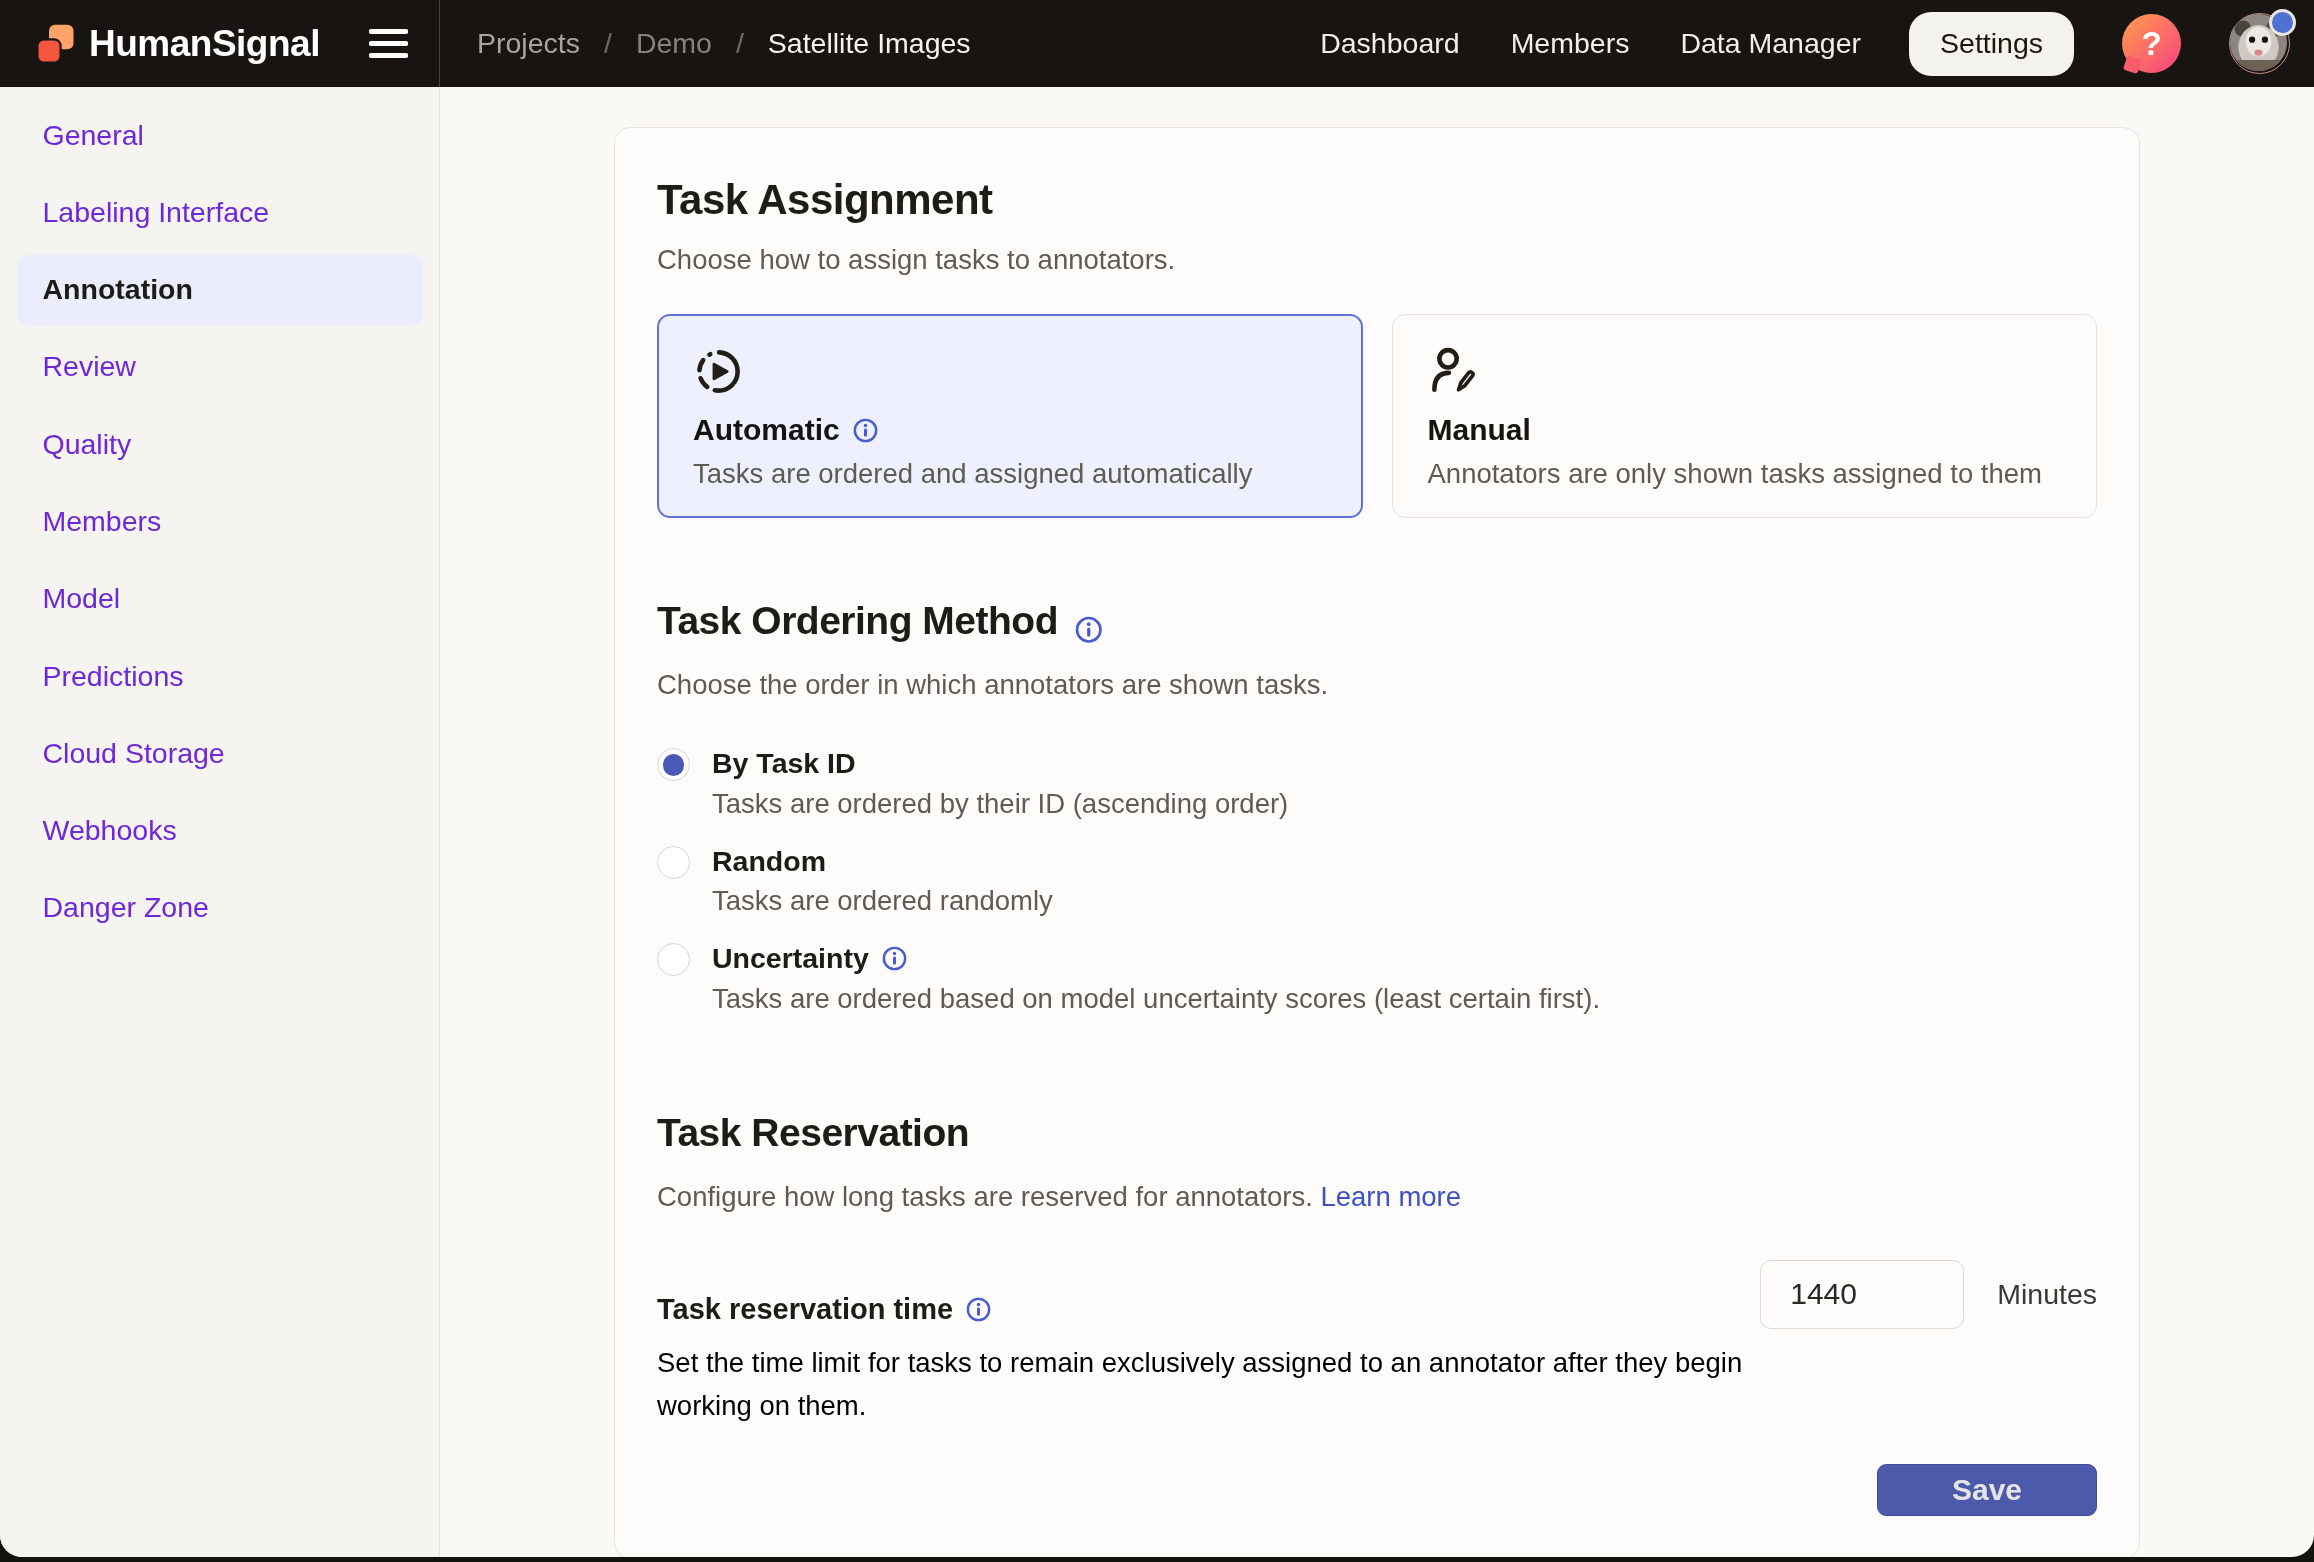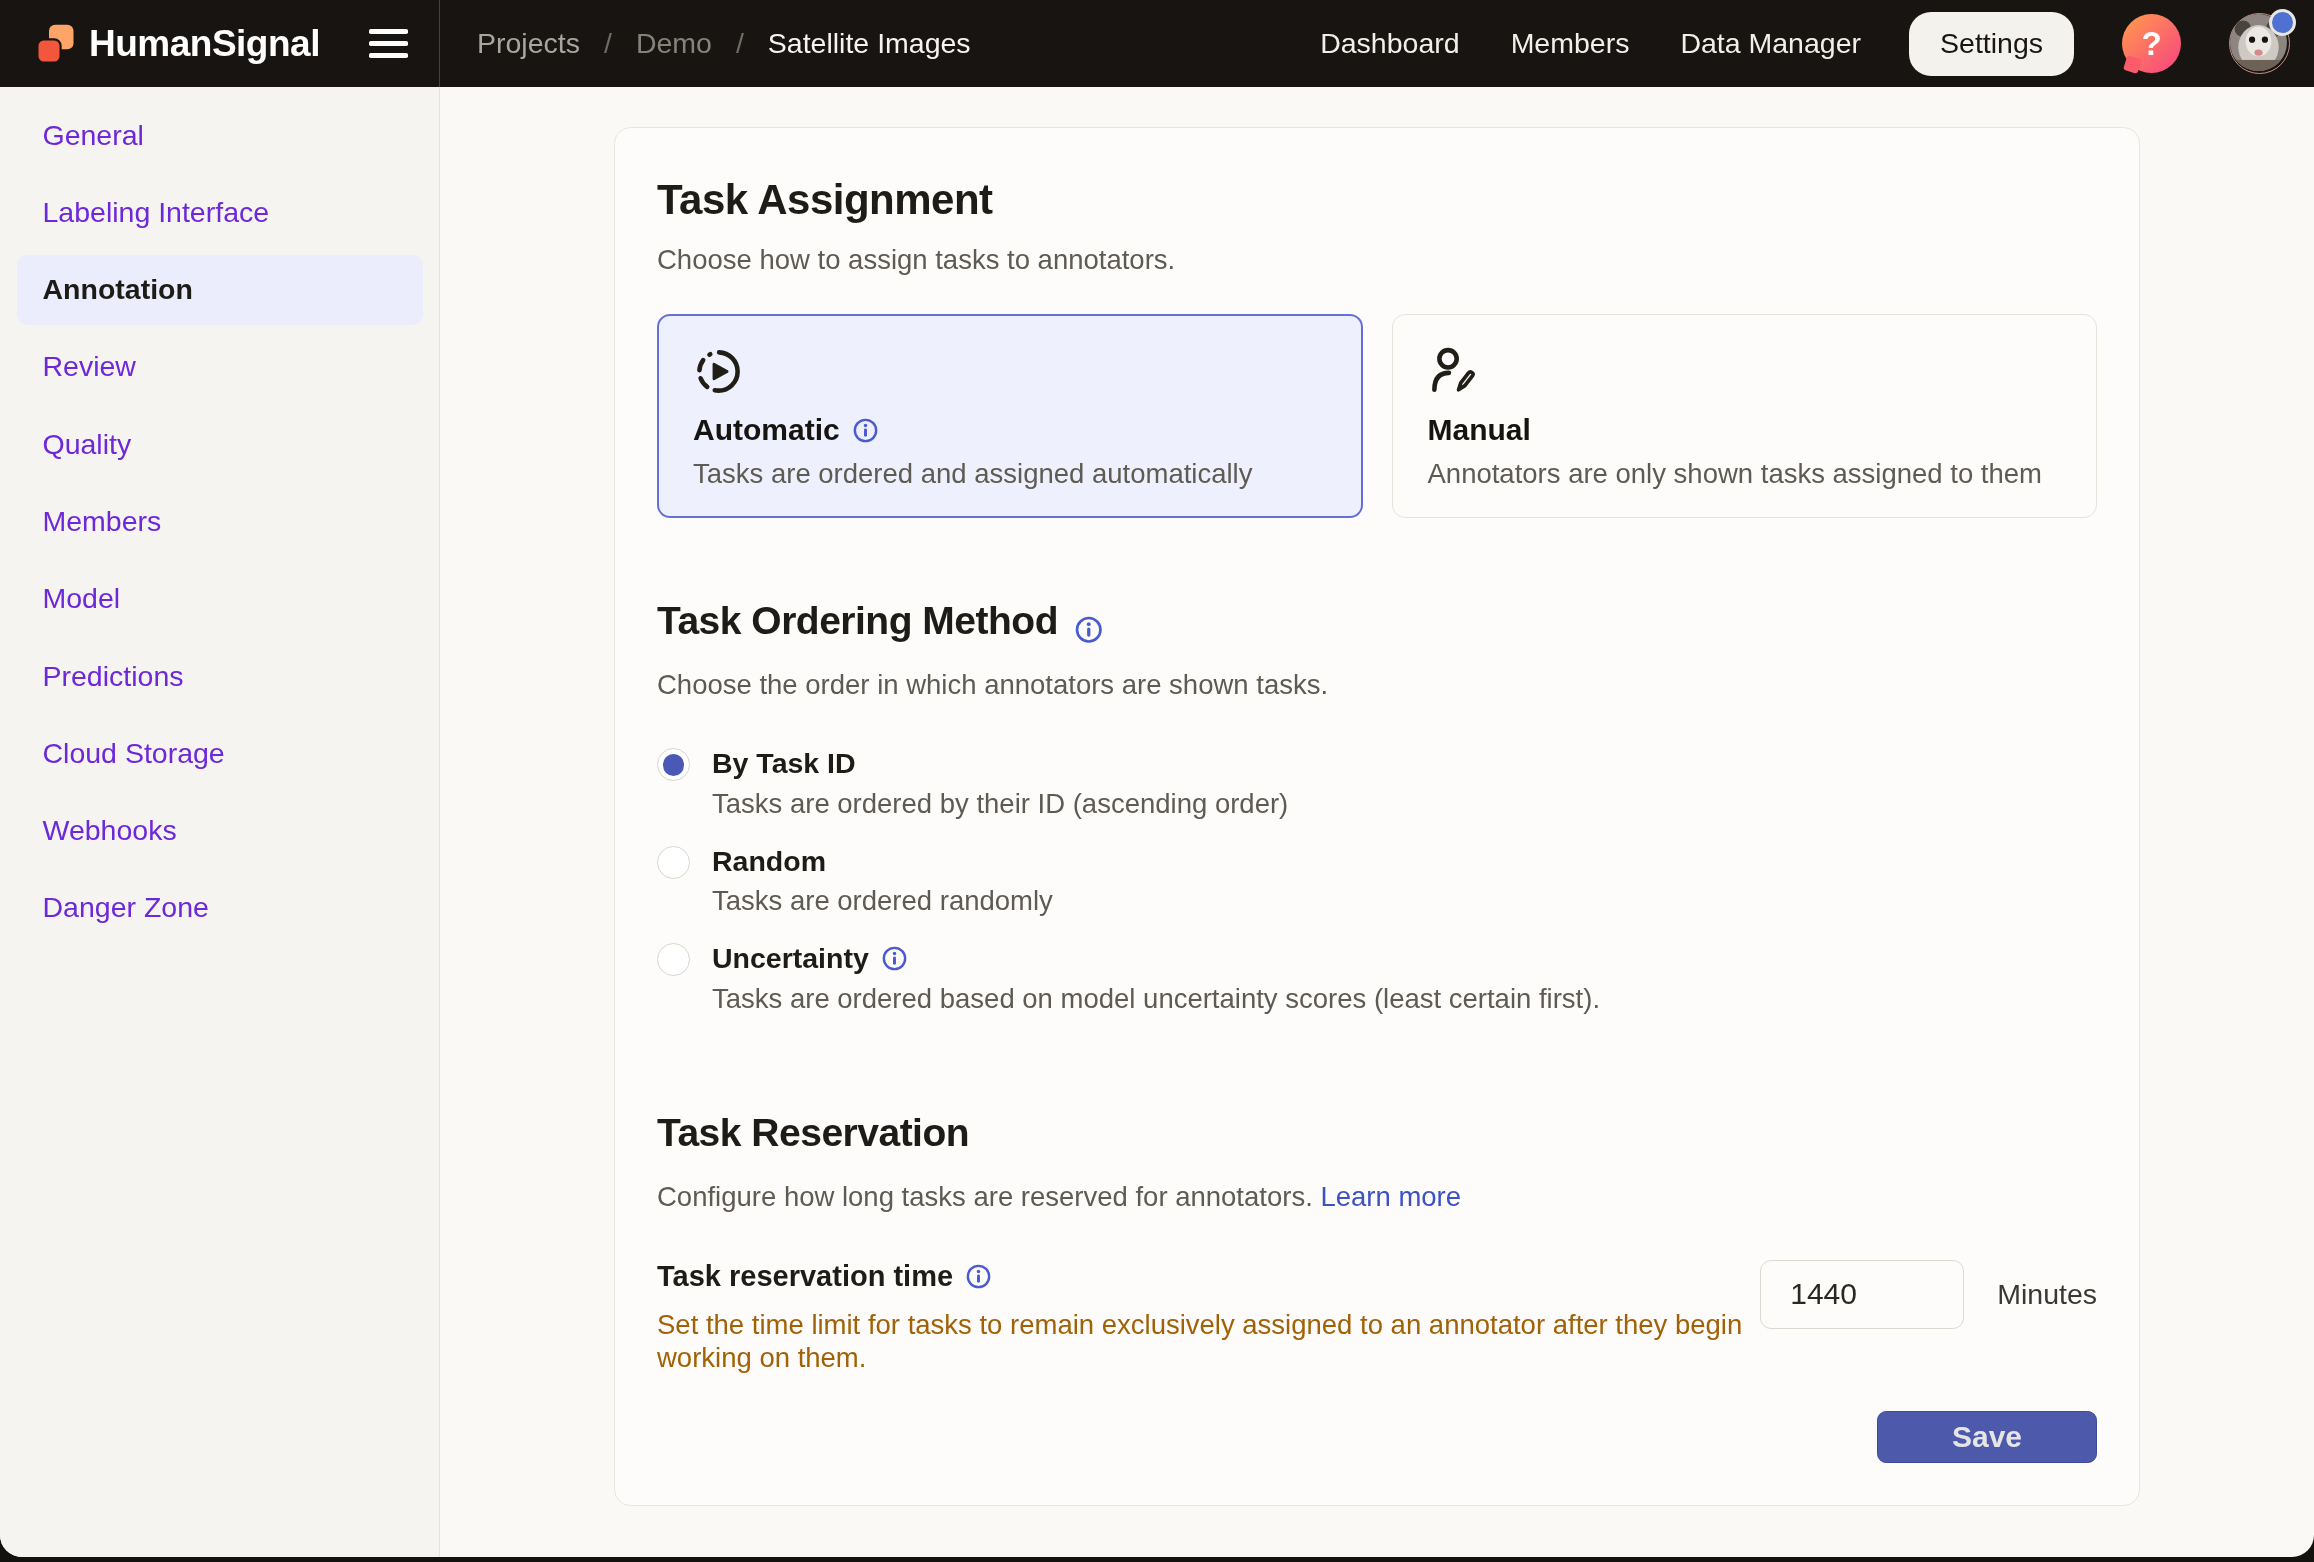--- a/index.html
+++ b/index.html
@@ -121,22 +121,22 @@
     border:1.8px solid #d8d5cd; border-radius:50%;
     background:#fff; position:relative;
   }
   .radio.checked::after { content:""; position:absolute; inset:4.6px; border-radius:50%; background:#4a59b5; }
   .radio-label { font-size:28.5px; font-weight:700; color:#1e1c16; line-height:35px; display:flex; align-items:center; gap:13px; }
   .radio-desc { grid-column:2; margin-top:5.5px; font-size:27.5px; color:#5e5b53; line-height:33px; }
 
   
   .field-row { display:flex; align-items:flex-start; margin-top:46px; }
   .field-info { flex:1; max-width:1093px; }
-  .field-label { font-size:29px; font-weight:700; color:#1e1c16; display:flex; align-items:center; gap:13px; }
-  .field-desc { margin-top:14.7px; font-size:27.5px; color:#a16207; line-height:33px; }
+  .field-label { font-size:29px; font-weight:700; color:#1e1c16; display:flex; align-items:center; gap:13px;margin-top:33px; }
+  .field-desc { margin-top:14.7px; font-size:27.5px; color:#000000; line-height:43px; }
   .field-control { margin-left:auto; display:flex; align-items:center; }
   .minutes-input {
     width:204px; height:69px;
     border:1.8px solid #dcd9d1; border-radius:11px;
     background:#fdfcfa; color:#2a2822;
     font-size:30px; padding:0 0 0 29px;
     font-family:"Liberation Sans", sans-serif;
     outline:none;
   }
   .unit { margin-left:33px; font-size:28.5px; color:#3a3833; }

